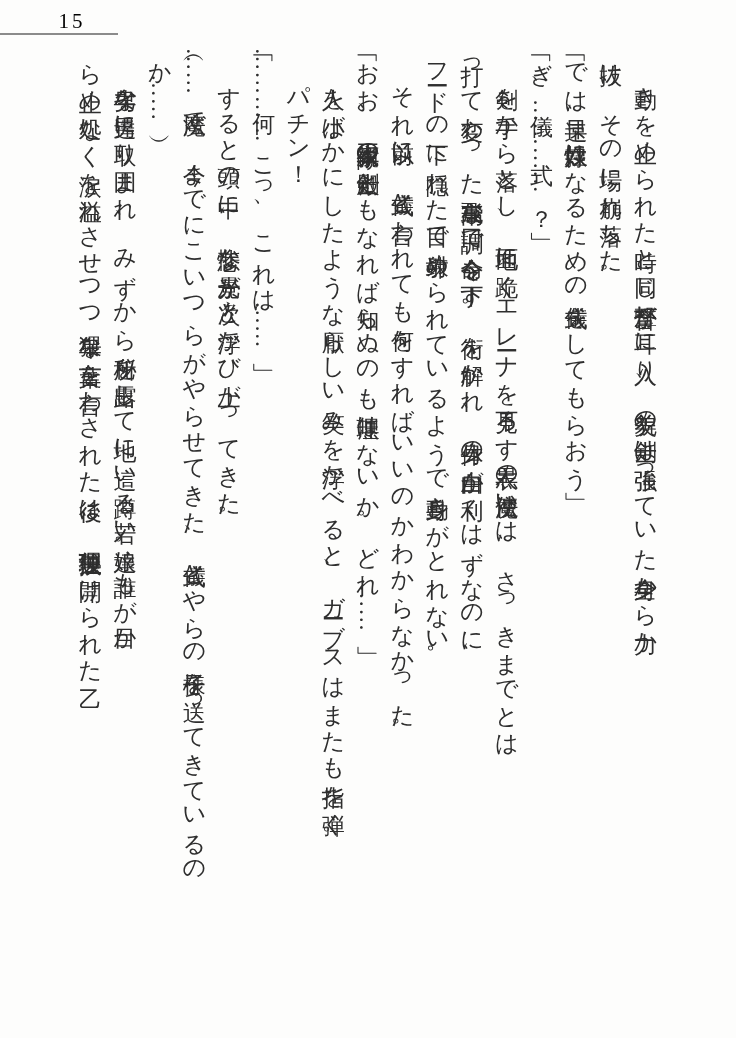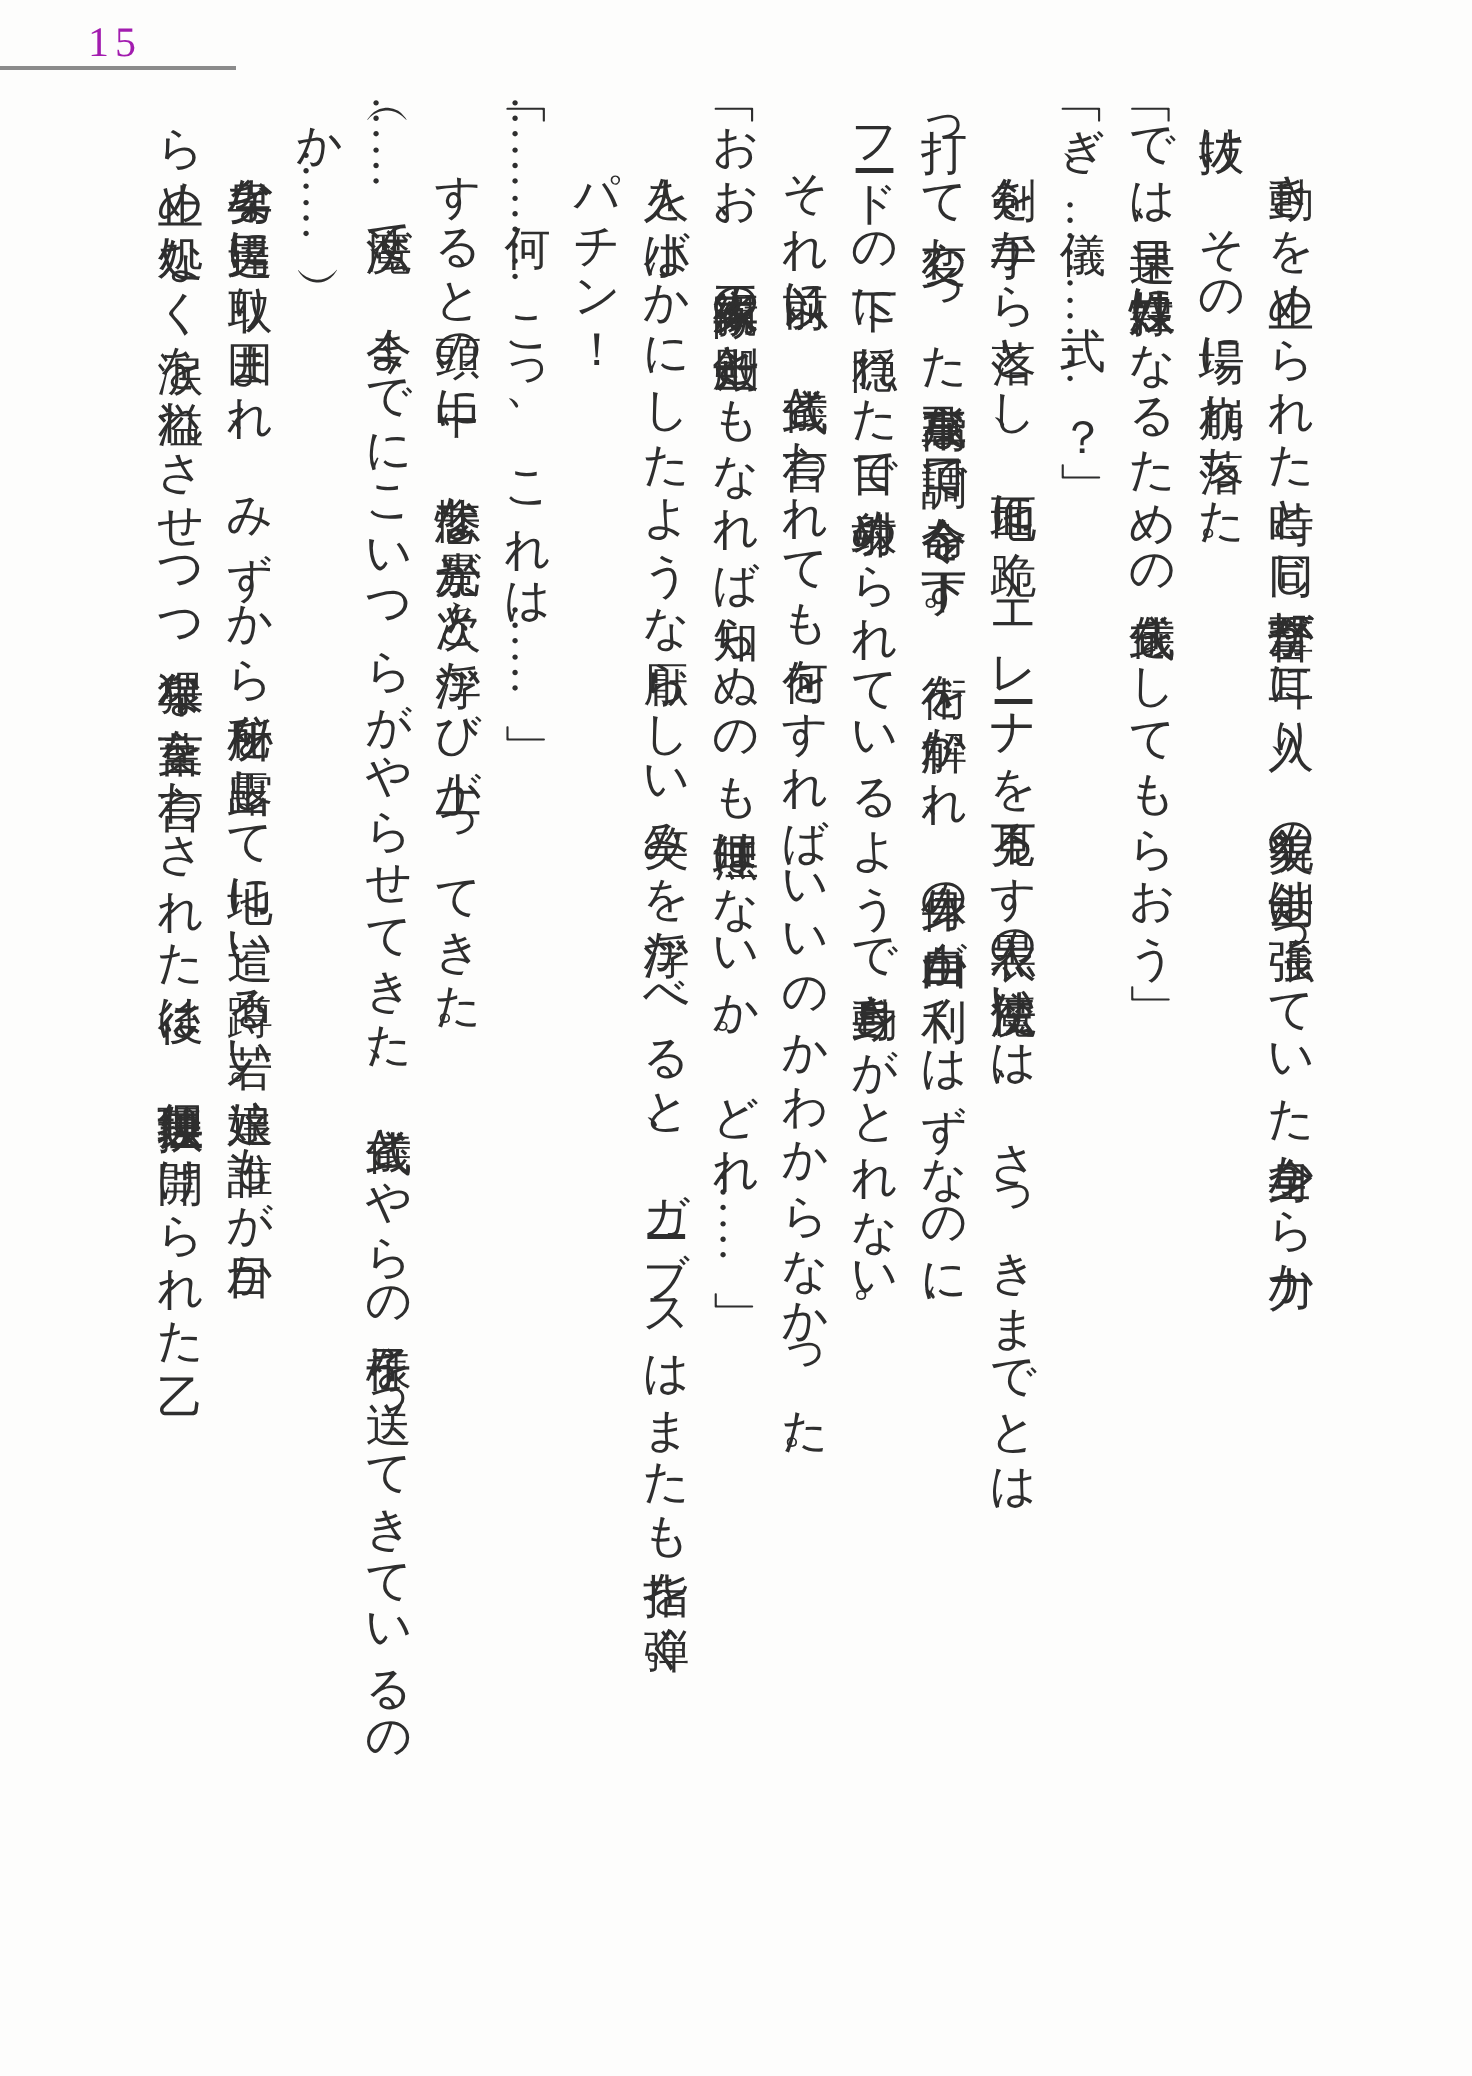--- a/index.html
+++ b/index.html
@@ -15,23 +15,24 @@
     position: relative;
     width: 736px;
     height: 1038px;
     background: #fdfdfc;
   }
   .page-num {
     position: absolute;
     top: 9px;
     left: 44px;
     width: 56px;
+    text-align: center;
     font-size: 21px;
     letter-spacing: 3px;
-    color: #a21caf;
+    color: #000000;
     font-family: "Liberation Serif", "DejaVu Serif", serif;
   }
   .page-rule {
     position: absolute;
     top: 33px;
     left: 0;
     width: 118px;
     height: 2px;
     background: #8b8b8b;
   }

